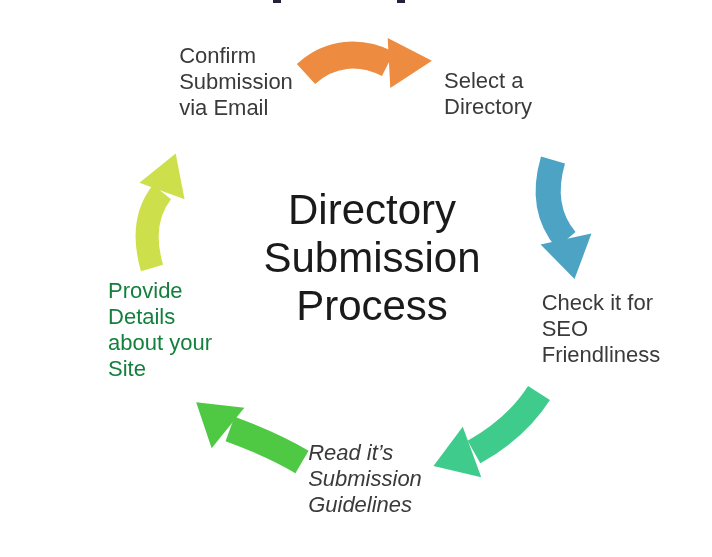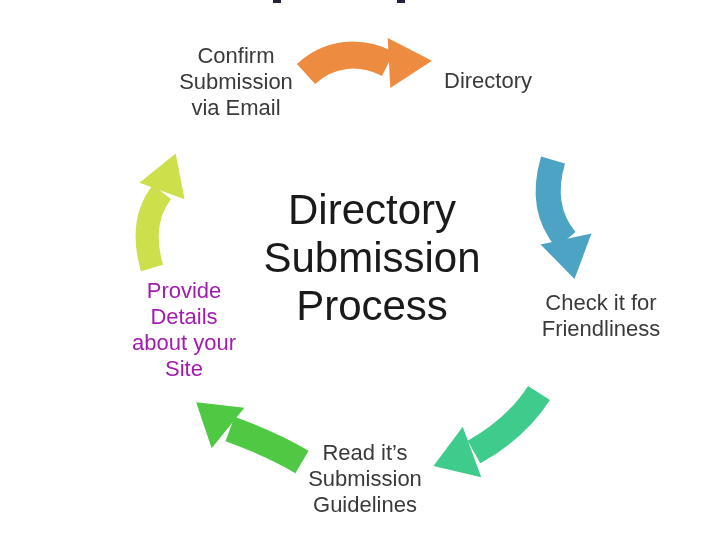--- a/index.html
+++ b/index.html
@@ -12,21 +12,21 @@
     font-family: "Liberation Sans", sans-serif;
   }
   .arrows-svg {
     position: absolute;
     left: 0; top: 0;
     width: 712px; height: 557px;
   }
   .step-label {
     position: absolute;
     transform: translateX(-50%);
-    text-align: center;
+    text-align: left;
     font-size: 22px;
     line-height: 26px;
     white-space: nowrap;
   }
   .diagram-title {
     position: absolute;
     transform: translateX(-50%);
     text-align: center;
     font-size: 42px;
     line-height: 48px;
@@ -90,34 +90,36 @@
     <div>Process</div>
   </div>
 
   <div class="step-label pos-confirm" style="color: rgb(58, 58, 58);">
     <div>Confirm</div>
     <div>Submission</div>
     <div>via Email</div>
   </div>
 
   <div class="step-label pos-select" style="color: rgb(58, 58, 58);">
+    <div>Select a</div>
     <div>Directory</div>
   </div>
 
   <div class="step-label pos-check" style="color: rgb(58, 58, 58);">
     <div>Check it for</div>
+    <div>SEO</div>
     <div>Friendliness</div>
   </div>
 
-  <div class="step-label pos-read" style="color: rgb(58, 58, 58);">
+  <div class="step-label pos-read" style="color: rgb(58, 58, 58); font-style: italic;">
     <div>Read it’s</div>
     <div>Submission</div>
     <div>Guidelines</div>
   </div>
 
-  <div class="step-label pos-provide" style="color: #a21caf; margin-left: 24px;">
+  <div class="step-label pos-provide" style="color: #15803d;">
     <div>Provide</div>
     <div>Details</div>
     <div>about your</div>
     <div>Site</div>
   </div>
 
 </div>
 
 </body></html>

